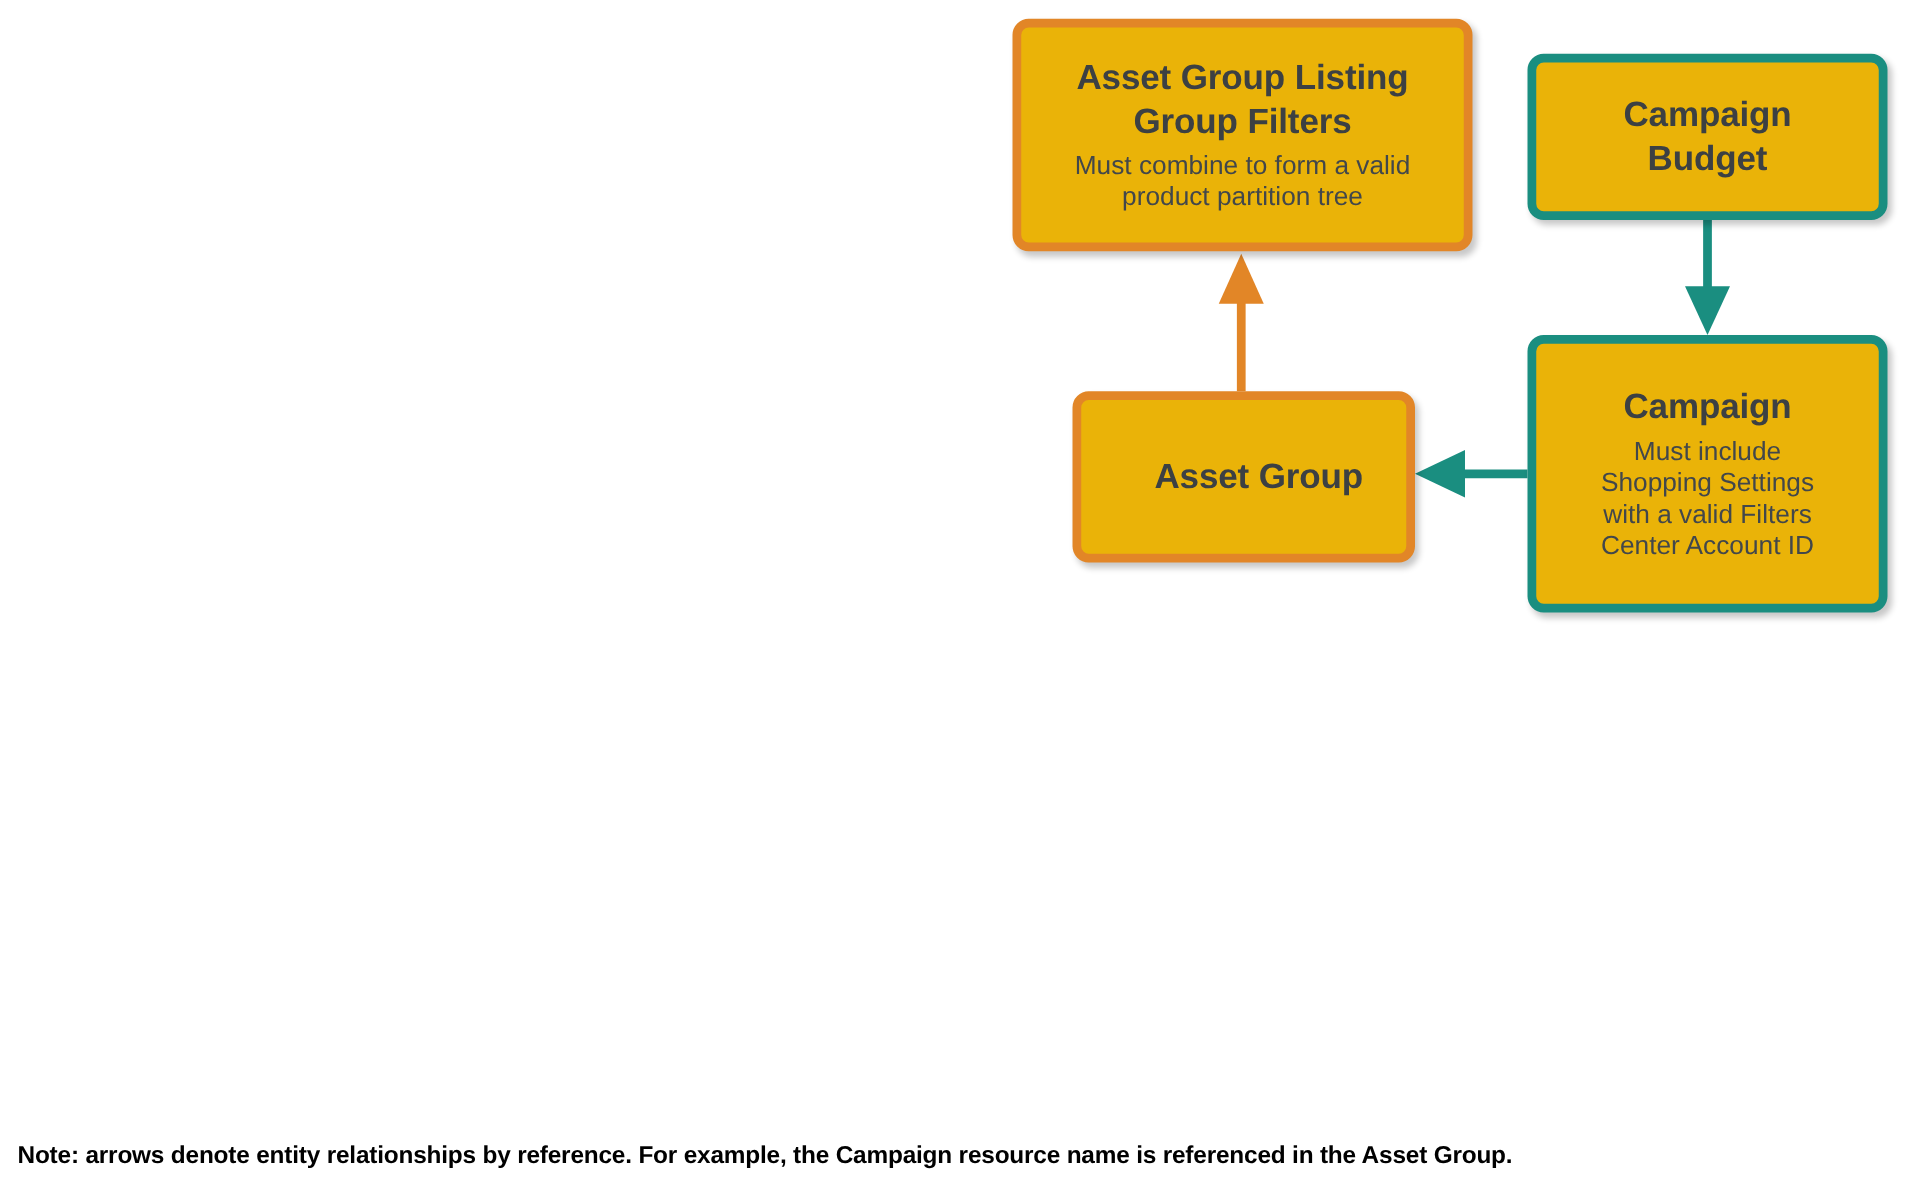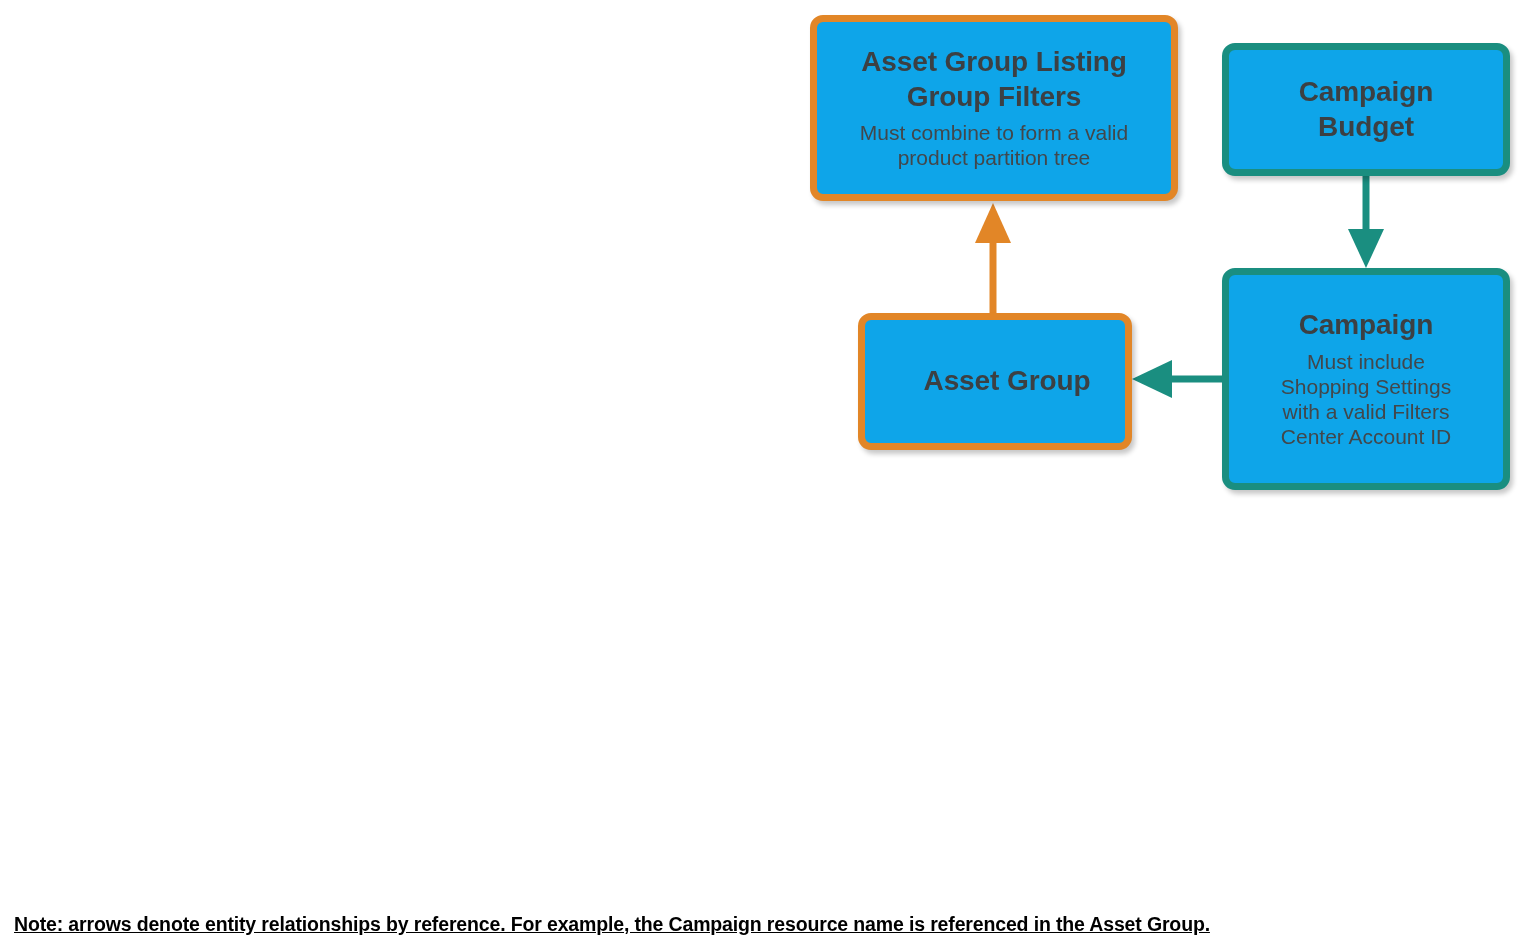--- a/index.html
+++ b/index.html
@@ -31,21 +31,21 @@
     top: 0;
     width: 1538px;
     height: 948px;
     pointer-events: none;
   }
 
   
   .entity-box {
     position: absolute;
     box-sizing: border-box;
-    background: #0ea5e9;
+    background: #eab308;
     border-style: solid;
     border-width: 7px;
     border-radius: 13px;
     display: flex;
     flex-direction: column;
     align-items: center;
     justify-content: center;
     text-align: center;
     box-shadow: 3px 4px 5px rgba(0,0,0,0.22);
     z-index: 2;
@@ -79,21 +79,20 @@
   
   #footer-note {
     position: absolute;
     left: 14px;
     top: 913px;
     font-size: 19.5px;
     font-weight: bold;
     color: #000000;
     letter-spacing: -0.15px;
     white-space: nowrap;
-    text-decoration: underline;
   }
 </style>
 </head>
 <body>
 
 <div id="diagram-canvas">
 
   <svg id="connector-layer" viewBox="0 0 1538 948" width="1538" height="948">
 
     <g>

